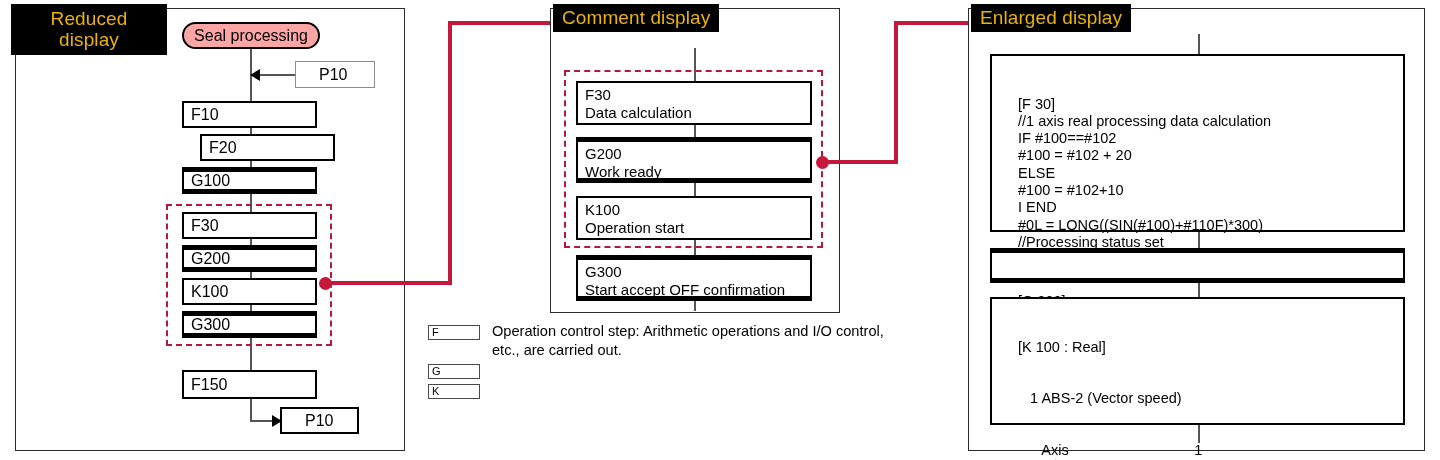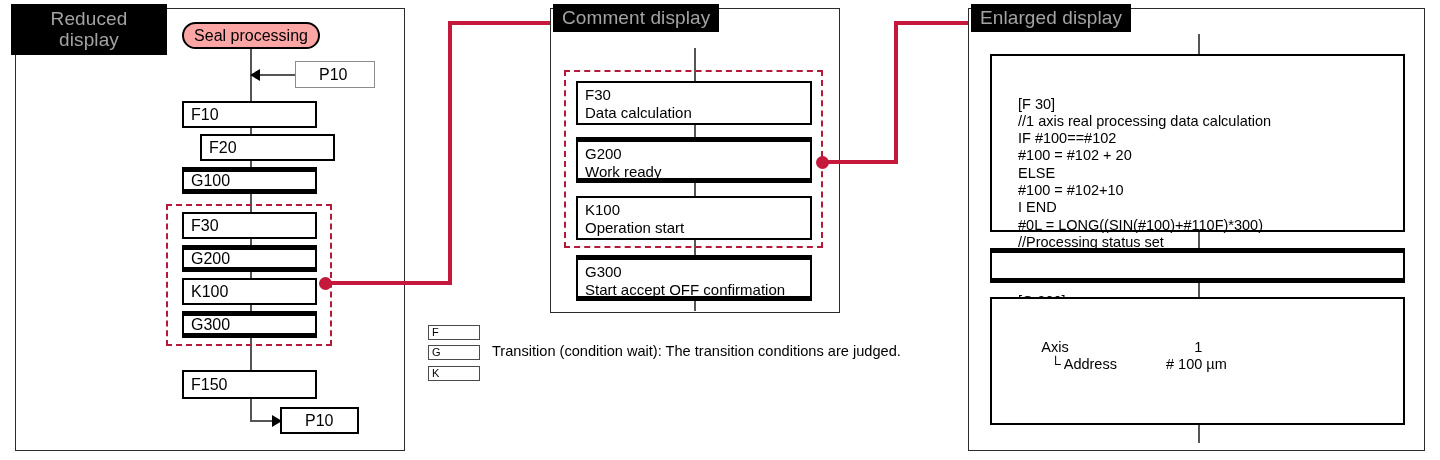--- a/index.html
+++ b/index.html
@@ -10,21 +10,21 @@
   }
 
   
   .panel{position:absolute;border:1.4px solid #2b2b2b;background:#fff;box-sizing:border-box;}
   #panel-reduced{left:15px;top:8px;width:390px;height:443px;}
   #panel-comment{left:550px;top:8px;width:290px;height:305px;}
   #panel-enlarged{left:968px;top:8px;width:457px;height:443px;}
 
   
   .tag{
-    position:absolute;background:#000;color:#a3a3a3;
+    position:absolute;background:#000;color:#eab308;
     font-size:19px;line-height:21px;
     padding:3px 9px 4px 9px;white-space:pre-line;
     z-index:5;letter-spacing:0.1px;
   }
   #tag-reduced{left:11px;top:4px;text-align:center;width:138px;padding-top:4px;padding-bottom:5px;}
   #tag-comment{left:553px;top:4px;}
   #tag-enlarged{left:971px;top:4px;}
 
   
   .vline{position:absolute;background:#555;width:1.6px;}
@@ -182,27 +182,30 @@
 //Processing status set
 SET M100 = X12 + M120</div>
 </div>
 
 <div class="ebox bold" style="left:990px;top:248px;width:415px;height:35px;">
   <div class="pad">[G 200]
    PX0 //Work ready completion sensor ON?</div>
 </div>
 
 <div class="ebox" style="left:990px;top:297px;width:415px;height:128px;">
+  <div class="pad">[K 100 : Real]</div>
+  <div class="pad">   1 ABS-2 (Vector speed)</div>
   <div class="ktab" id="k100-rows"><div class="row"><div class="c1">      Axis</div><div class="c2">       1</div></div><div class="row"><div class="c1">        └ Address</div><div class="c2"># 100 µm</div></div></div>
 </div>
 
 <div class="legend" id="legend">
     <div class="legrow">
       <div class="legsym">F</div>
+      <div class="legtxt">Operation control step: Arithmetic operations and I/O control,
+     etc., are carried out.</div>
     </div>
     <div class="legrow">
       <div class="legsym">G</div>
-      <div class="legtxt">Transition (condition wait): The transition conditions are judged.</div>
     </div>
     <div class="legrow">
       <div class="legsym">K</div>
     </div>
   </div>
 
 </body></html>

